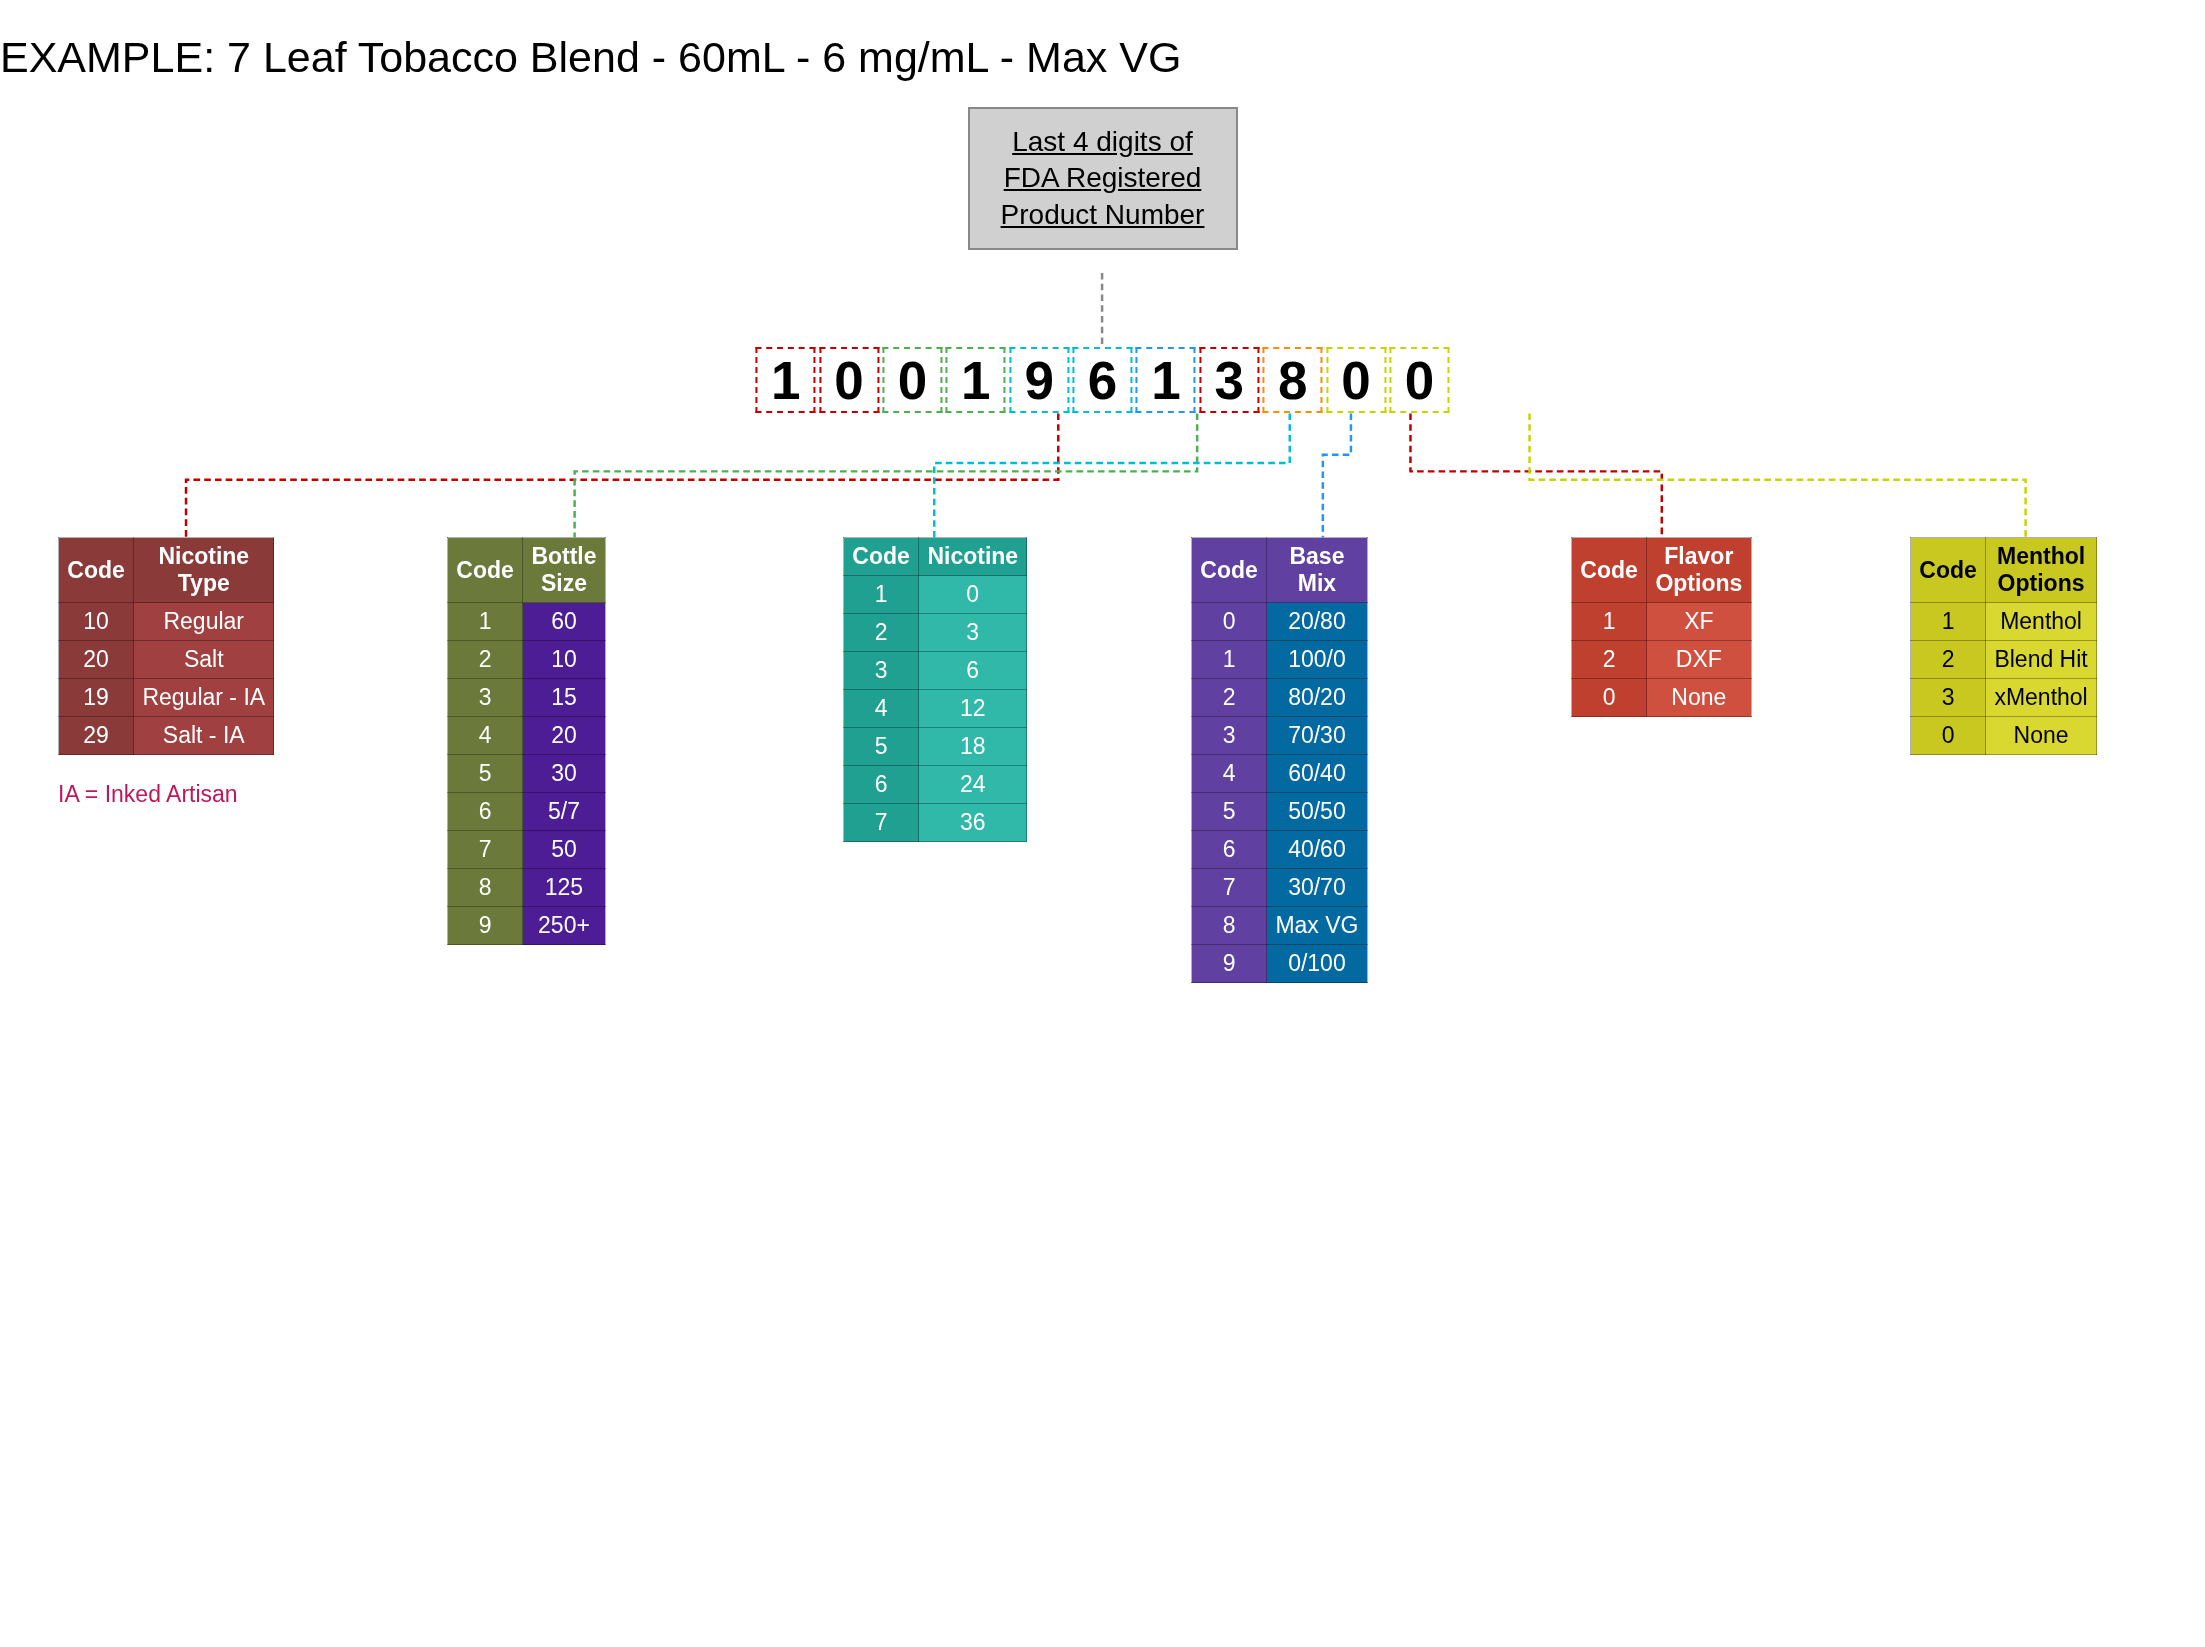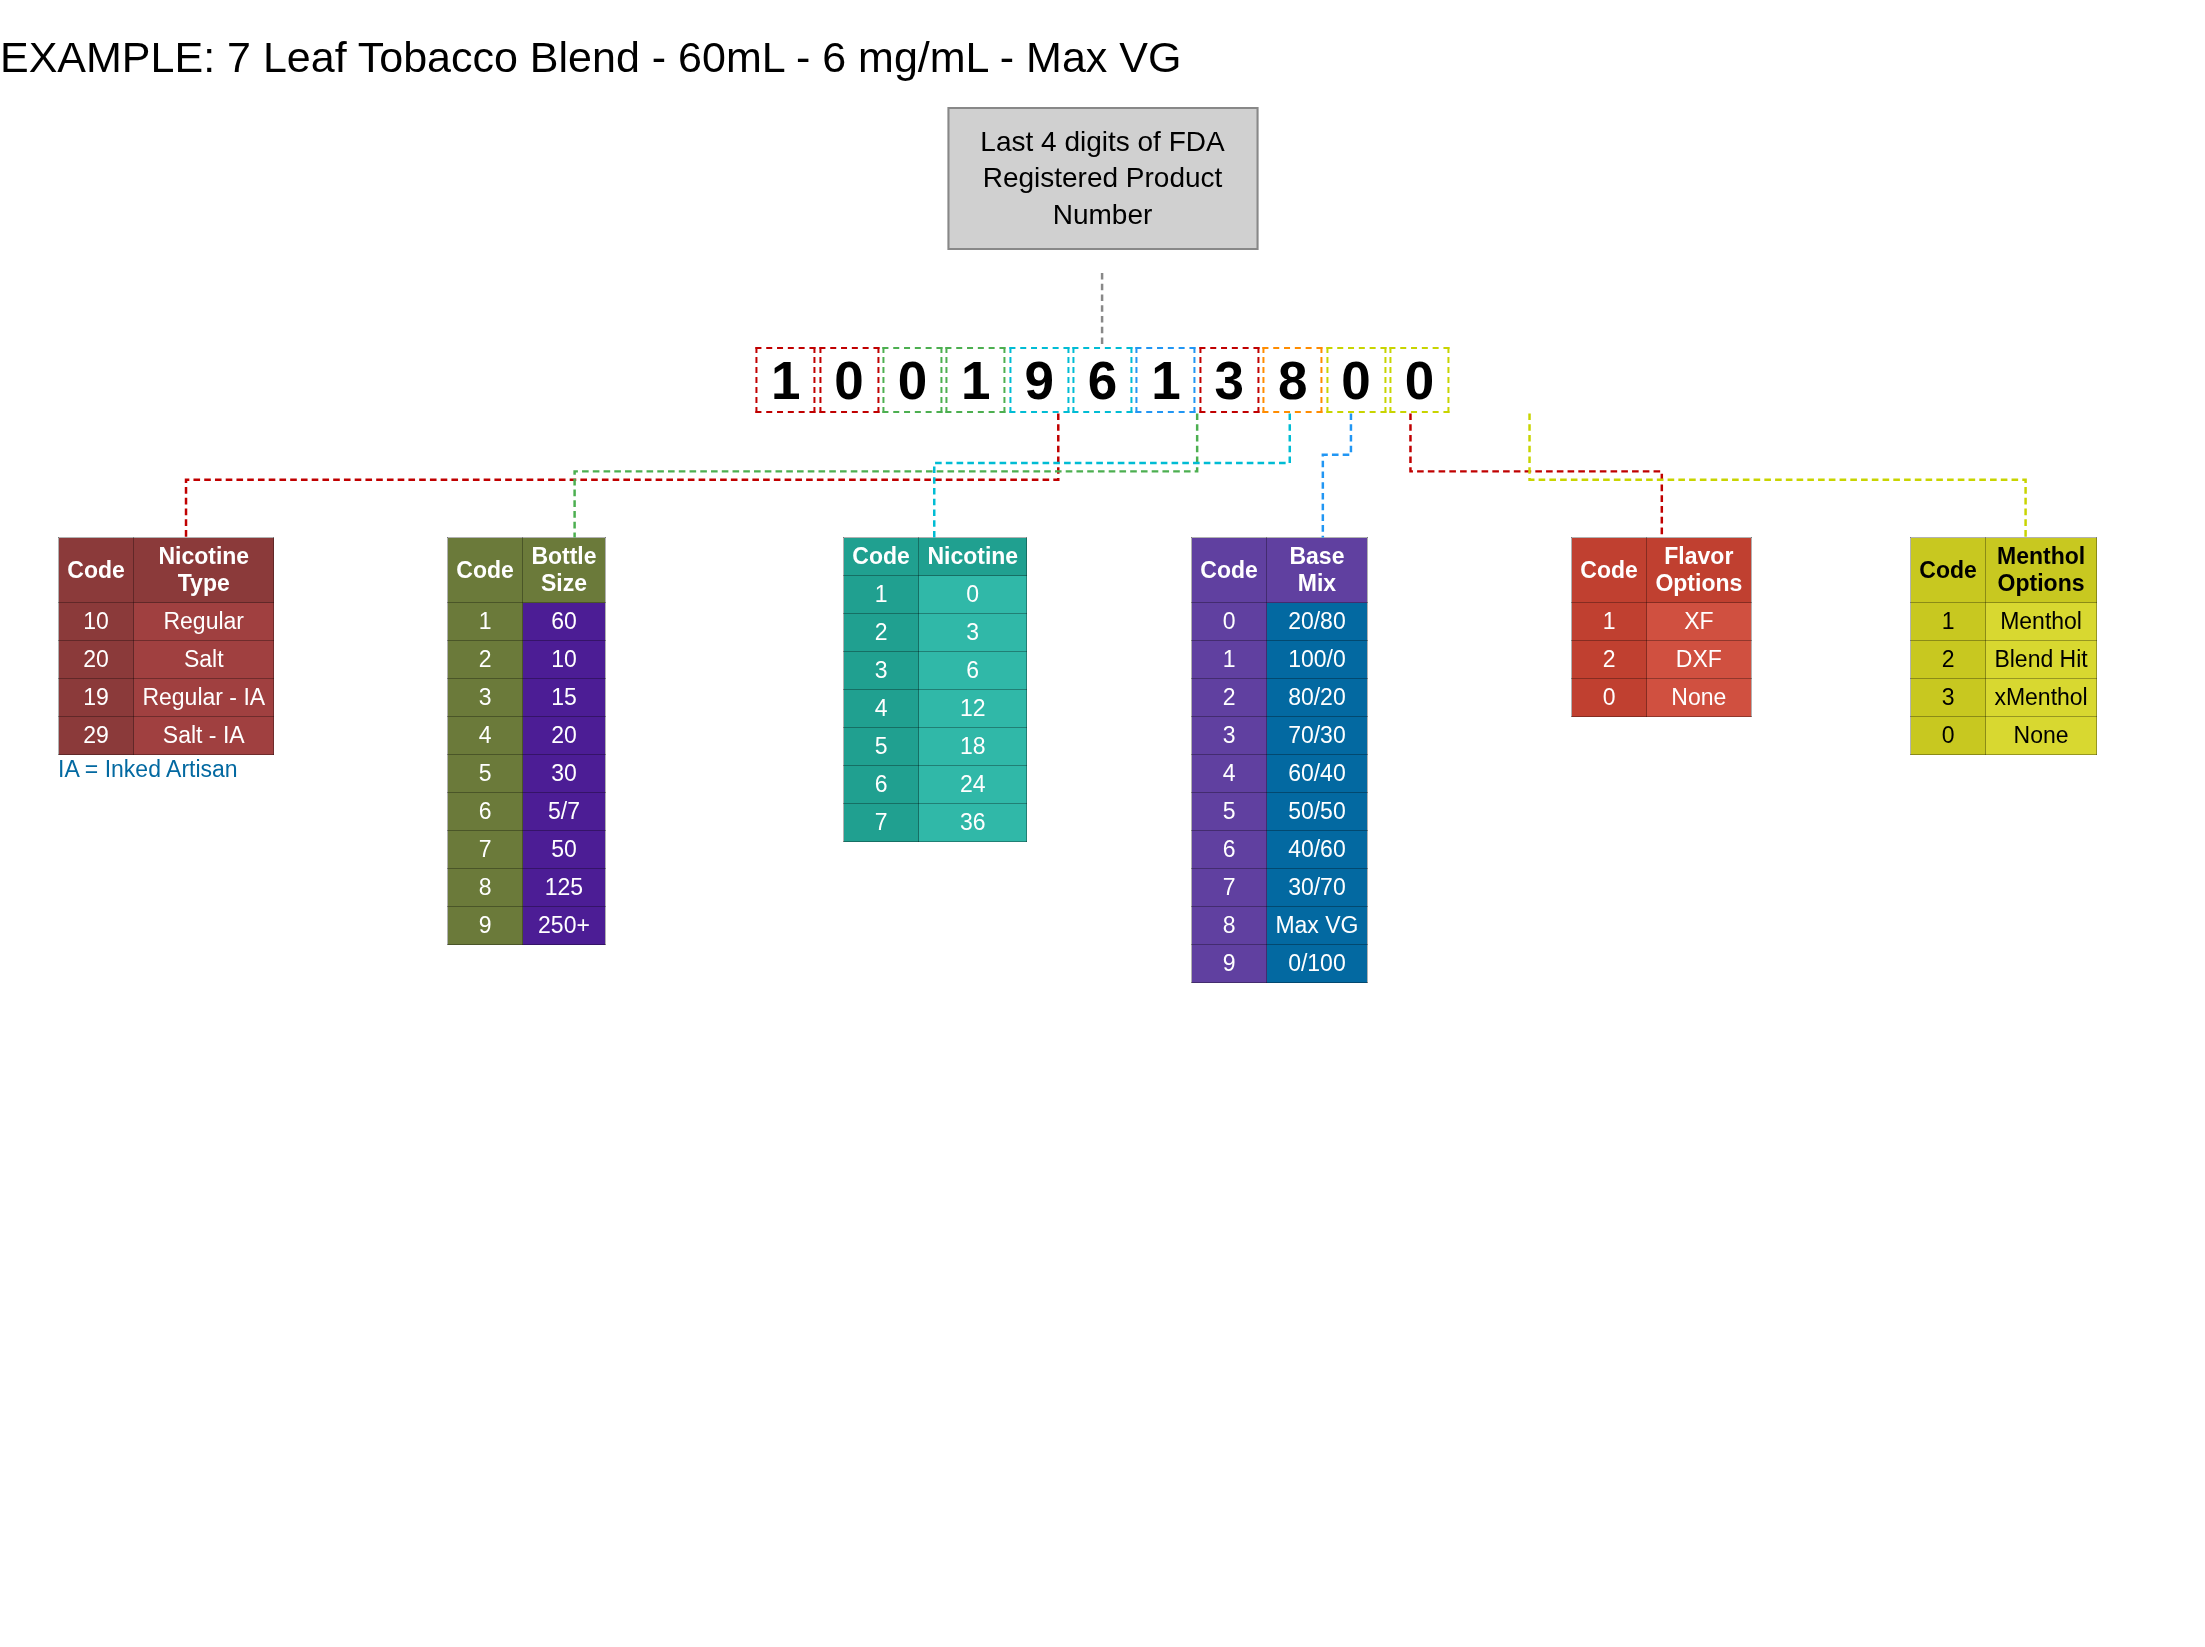--- a/index.html
+++ b/index.html
@@ -19,27 +19,28 @@
       padding-top: 33px;
       padding-bottom: 16.5px;
       color: #000;
     }
 
     .fda-box {
       position: absolute;
       top: 107px;
       left: 50%;
       transform: translateX(-50%);
-      width: 311px;
+      width: 270px;
       background: #d0d0d0;
       border: 2.5px solid #888;
       text-align: center;
       font-size: 28px;
       padding: 15px 16.5px;
       line-height: 1.3;
+      text-decoration: underline;
     }
 
     
     .digits-row {
       position: absolute;
       top: 347px;
       left: 50%;
       transform: translateX(-50%);
       display: flex;
       gap: 0px;
@@ -178,22 +179,22 @@
     .table-menthol td {
       background: #D8D830;
       color: #000;
     }
     .table-menthol td:first-child {
       background: #C8C820;
     }
 
     .ia-note {
       font-size: 23px;
-      color: #0369a1;
-      margin-top: 1px;
+      color: #be185d;
+      margin-top: 26px;
       text-align: left;
     }
   </style>
 </head>
 <body>
 
 <div class="page-title">EXAMPLE:  7 Leaf Tobacco Blend - 60mL - 6 mg/mL - Max VG</div>
 
 <div class="fda-box">Last 4 digits of FDA Registered Product Number</div>
 

